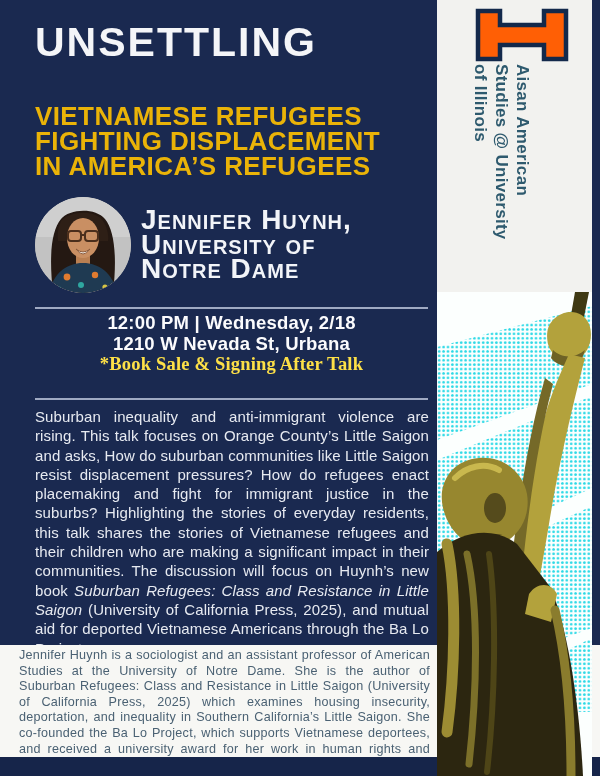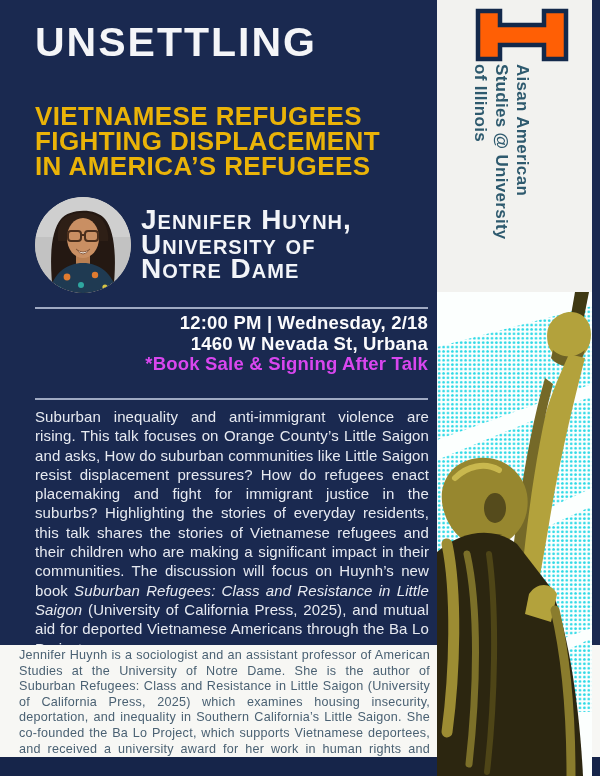--- a/index.html
+++ b/index.html
@@ -29,25 +29,25 @@
     left:141px;top:208px;width:290px;
     color:#F2F4F8;font-weight:700;font-size:28px;line-height:24.5px;
     font-variant:small-caps;letter-spacing:1px;
   }
   .divider{
     left:35px;width:393px;height:2px;background:#9FA9C2;
   }
   .divider.d1{top:307px}
   .divider.d2{top:398px}
   .event{
-    left:35px;top:313px;width:393px;text-align:right;
+    left:35px;top:313px;width:393px;text-align:center;
     color:#FBFBFD;font-weight:700;font-size:18.5px;line-height:20.5px;
     letter-spacing:0.2px;
   }
-  .event .note{color:#d946ef;}
+  .event .note{color:#fde047;font-family:Liberation Serif, serif;}
   .abstract{
     left:35px;top:407px;width:394px;margin:0;
     color:#E7EAF1;font-size:15px;line-height:19.3px;
     text-align:justify;letter-spacing:0.1px;
   }
   .abstract .italic{font-style:italic;}
 
   
   .bio-band{left:0;top:645px;width:600px;height:112px;background:#F7F7F4;}
   .bio{
@@ -120,21 +120,21 @@
   <div class="layer speaker-text">
     <div>Jennifer Huynh,</div>
     <div>University of</div>
     <div>Notre Dame</div>
   </div>
 
   <div class="layer divider d1"></div>
 
   <div class="layer event">
     <div>12:00 PM | Wednesday, 2/18</div>
-    <div>1460 W Nevada St, Urbana</div>
+    <div>1210 W Nevada St, Urbana</div>
     <div class="note">*Book Sale &amp; Signing After Talk</div>
   </div>
 
   <div class="layer divider d2"></div>
 
   <p class="layer abstract"><span>Suburban inequality and anti-immigrant violence are rising. This talk focuses on Orange County’s Little Saigon and asks, How do suburban communities like Little Saigon resist displacement pressures? How do refugees enact placemaking and fight for immigrant justice in the suburbs? Highlighting the stories of everyday residents, this talk shares the stories of Vietnamese refugees and their children who are making a significant impact in their communities. The discussion will focus on Huynh’s new book </span><span class="italic">Suburban Refugees: Class and Resistance in Little Saigon</span><span> (University of California Press, 2025), and mutual aid for deported Vietnamese Americans through the Ba Lo Project.</span></p>
 
   <div class="layer bio-band">
     <p class="bio">Jennifer Huynh is a sociologist and an assistant professor of American Studies at the University of Notre Dame. She is the author of Suburban Refugees: Class and Resistance in Little Saigon (University of California Press, 2025) which examines housing insecurity, deportation, and inequality in Southern California’s Little Saigon. She co-founded the Ba Lo Project, which supports Vietnamese deportees, and received a university award for her work in human rights and social justice.</p>
   </div>

